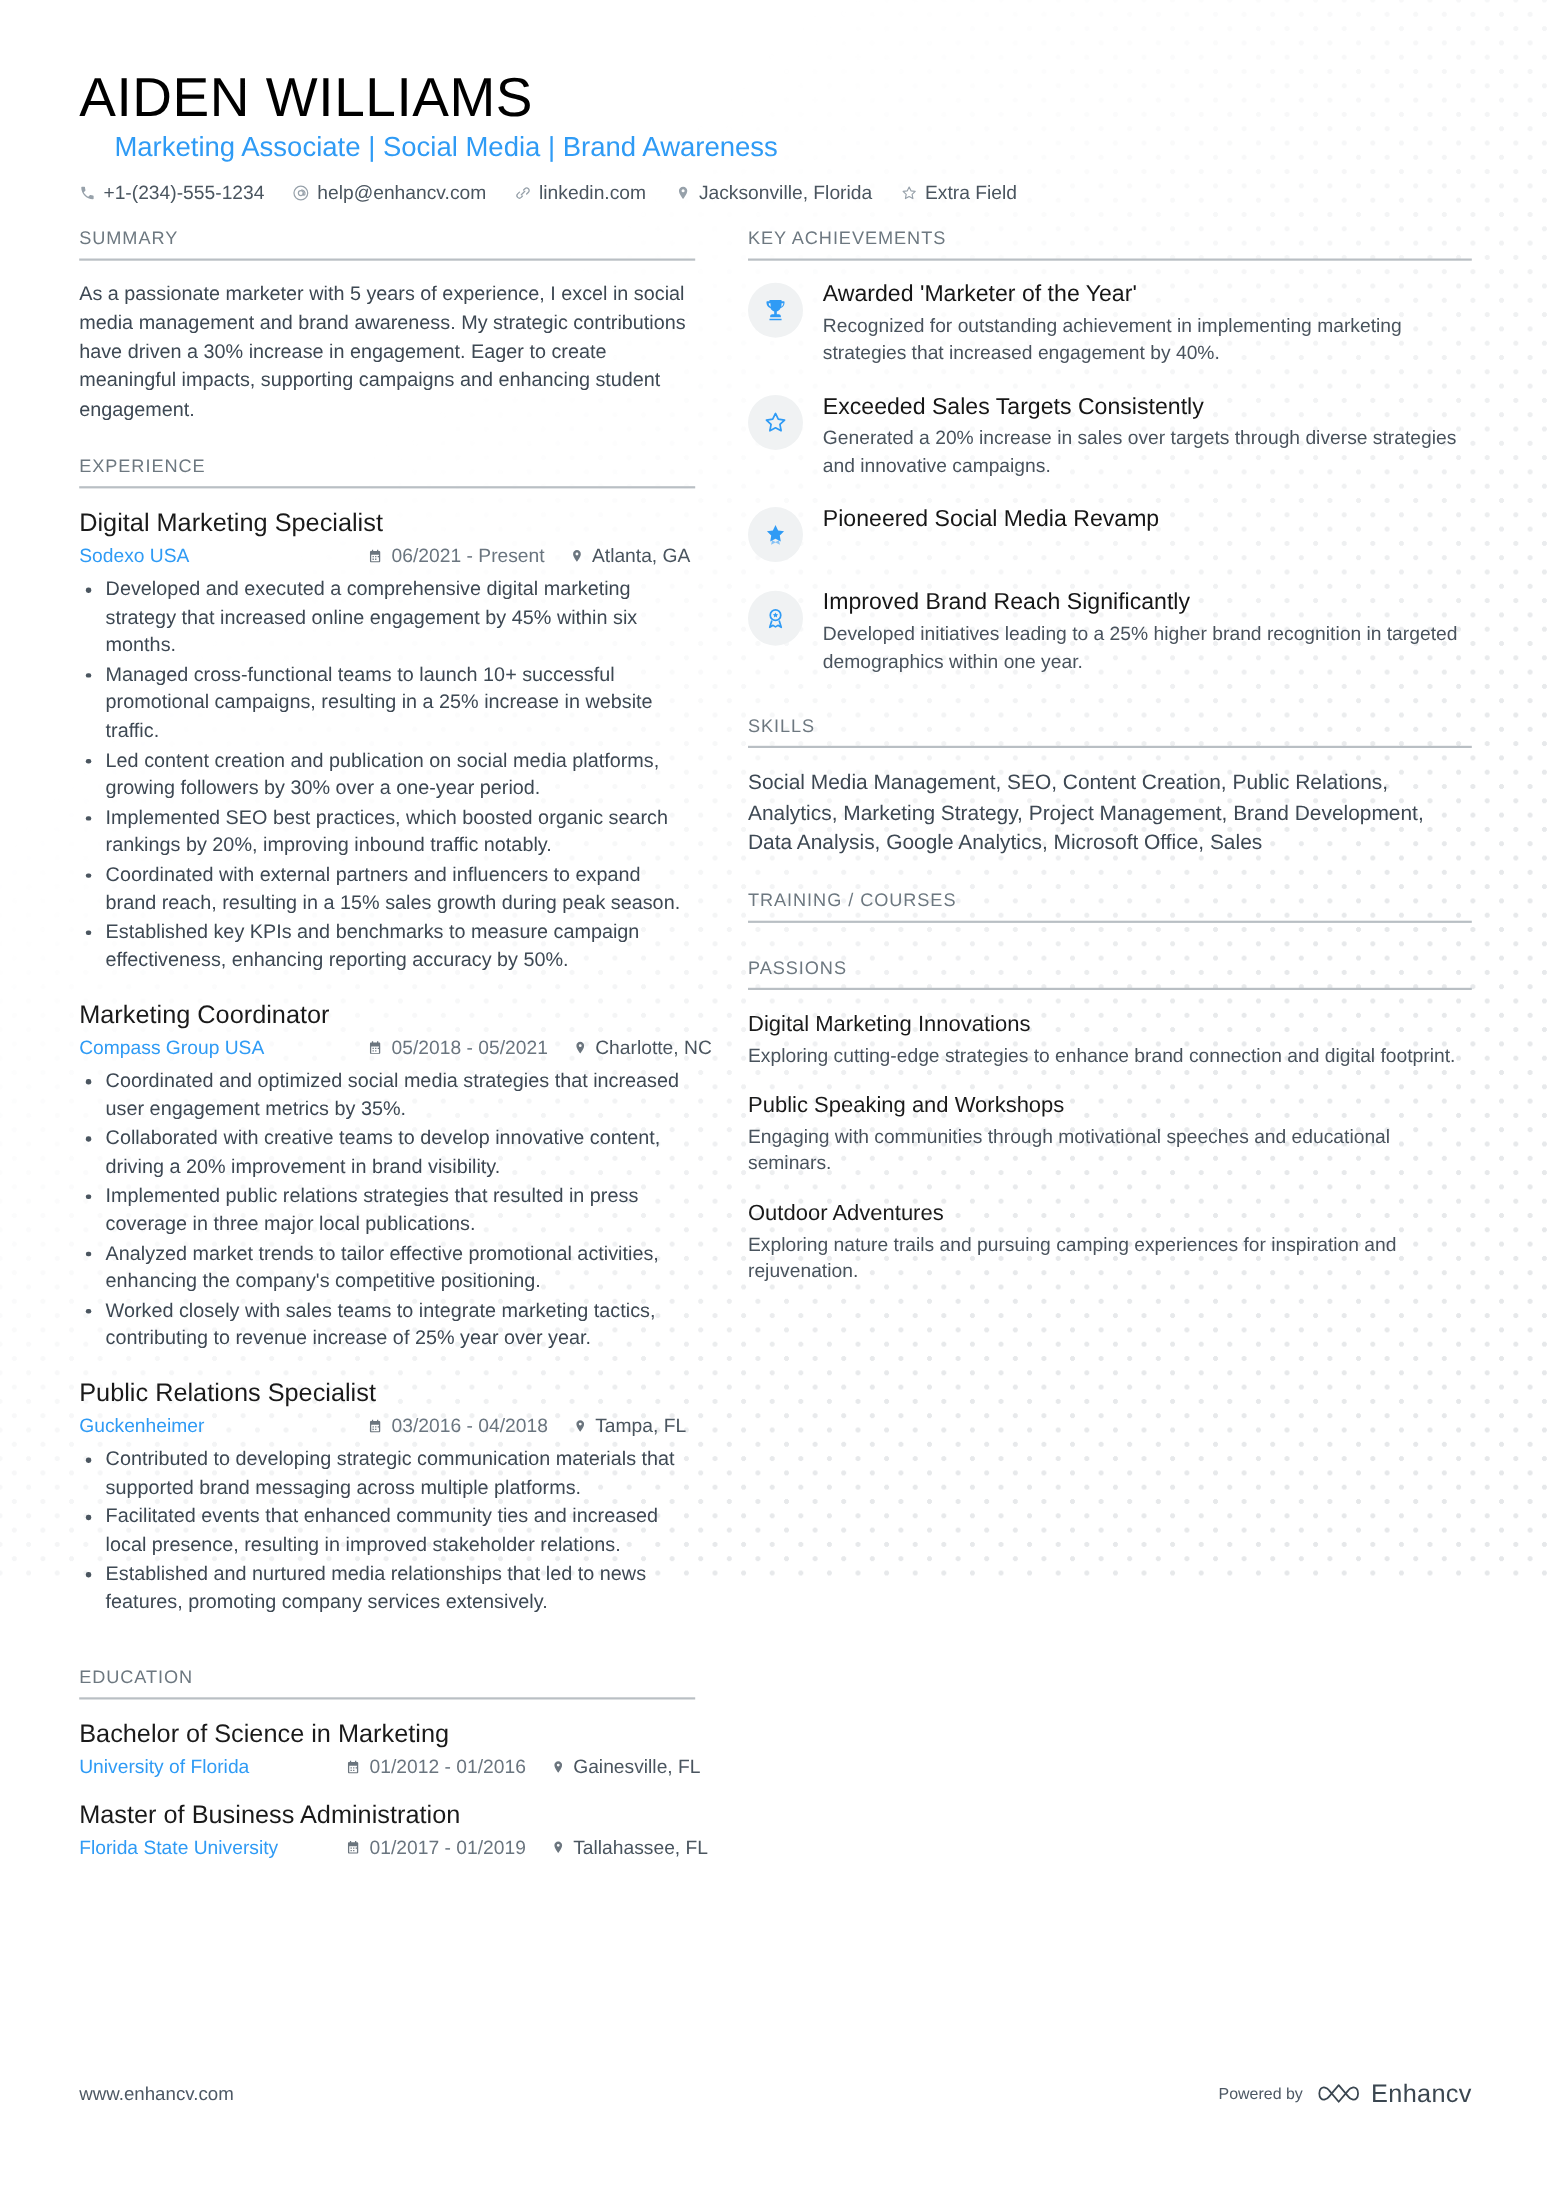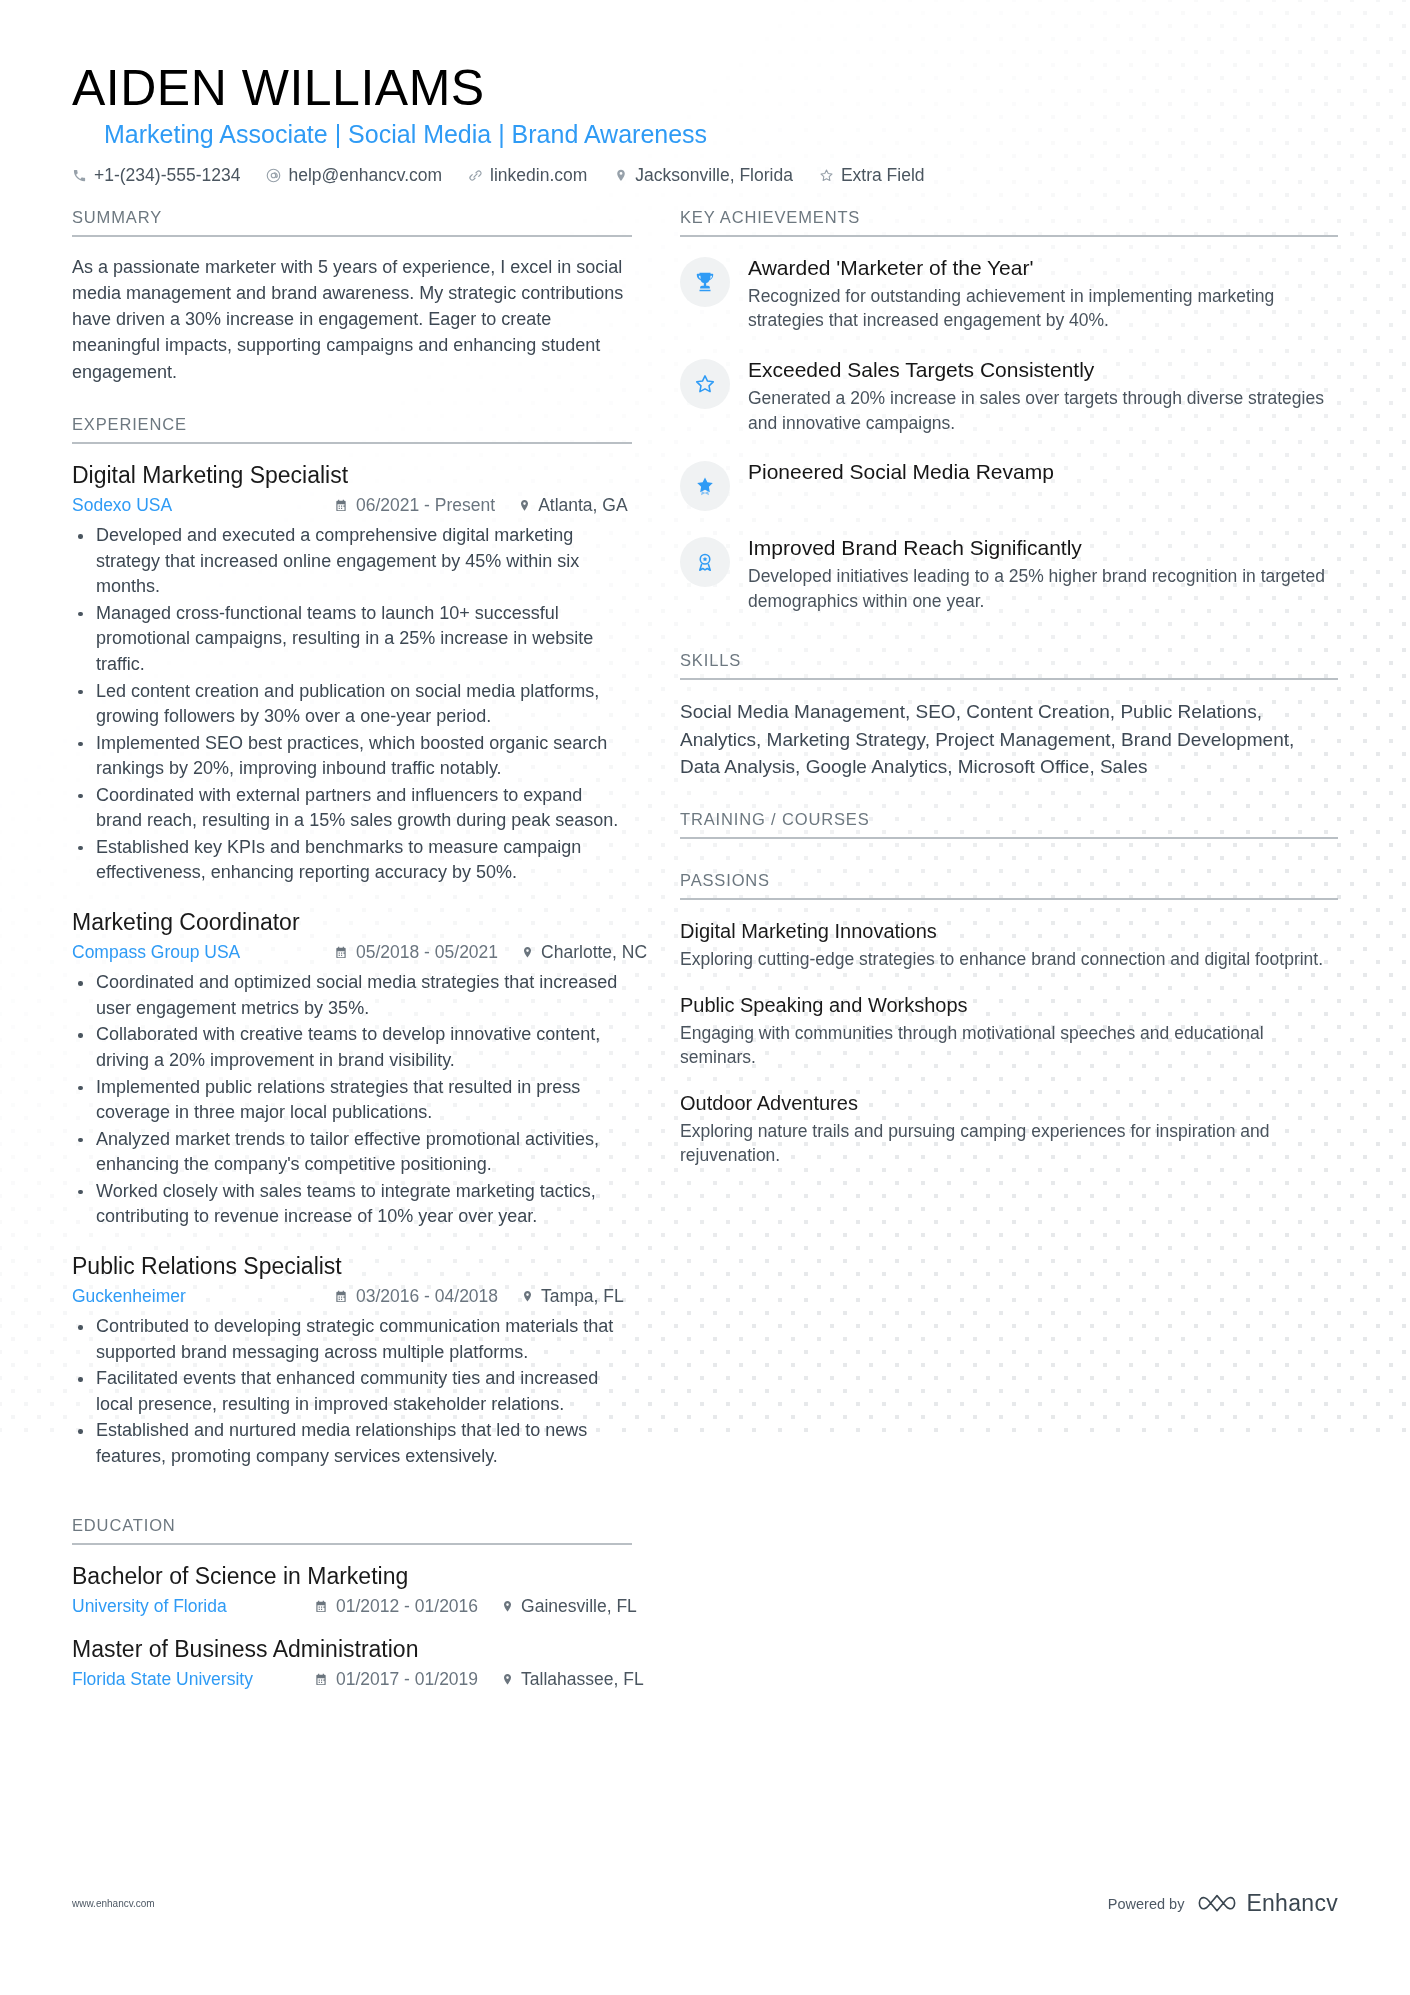--- a/index.html
+++ b/index.html
@@ -247,21 +247,21 @@
   .footer {
     position: absolute;
     left: 72px;
     right: 72px;
     bottom: 78px;
     display: flex;
     align-items: center;
     justify-content: space-between;
     z-index: 2;
   }
-  .footer-url { font-size: 10px; color: #4d5864; }
+  .footer-url { font-size: 17px; color: #4d5864; }
   .powered {
     display: flex;
     align-items: center;
     gap: 13px;
     font-size: 14.5px;
     color: #4d5864;
   }
   .brand {
     display: inline-flex;
     align-items: center;
@@ -402,21 +402,21 @@
                     </svg>
                 </span>
                 <span>Charlotte, NC</span>
               </span>
             </div>
             <ul class="bullets">
               <li>Coordinated and optimized social media strategies that increased user engagement metrics by 35%.</li>
               <li>Collaborated with creative teams to develop innovative content, driving a 20% improvement in brand visibility.</li>
               <li>Implemented public relations strategies that resulted in press coverage in three major local publications.</li>
               <li>Analyzed market trends to tailor effective promotional activities, enhancing the company's competitive positioning.</li>
-              <li>Worked closely with sales teams to integrate marketing tactics, contributing to revenue increase of 10% year over year.</li>
+              <li>Worked closely with sales teams to integrate marketing tactics, contributing to revenue increase of 25% year over year.</li>
             </ul>
           </div>
 
           <div class="entry">
             <div class="entry-title">Public Relations Specialist</div>
             <div class="entry-meta">
               <span class="entry-org">Guckenheimer</span>
               <span class="entry-date">
                 <span class="mi">
                   <svg width="14" height="15" viewBox="0 0 24 24" fill="currentColor">

